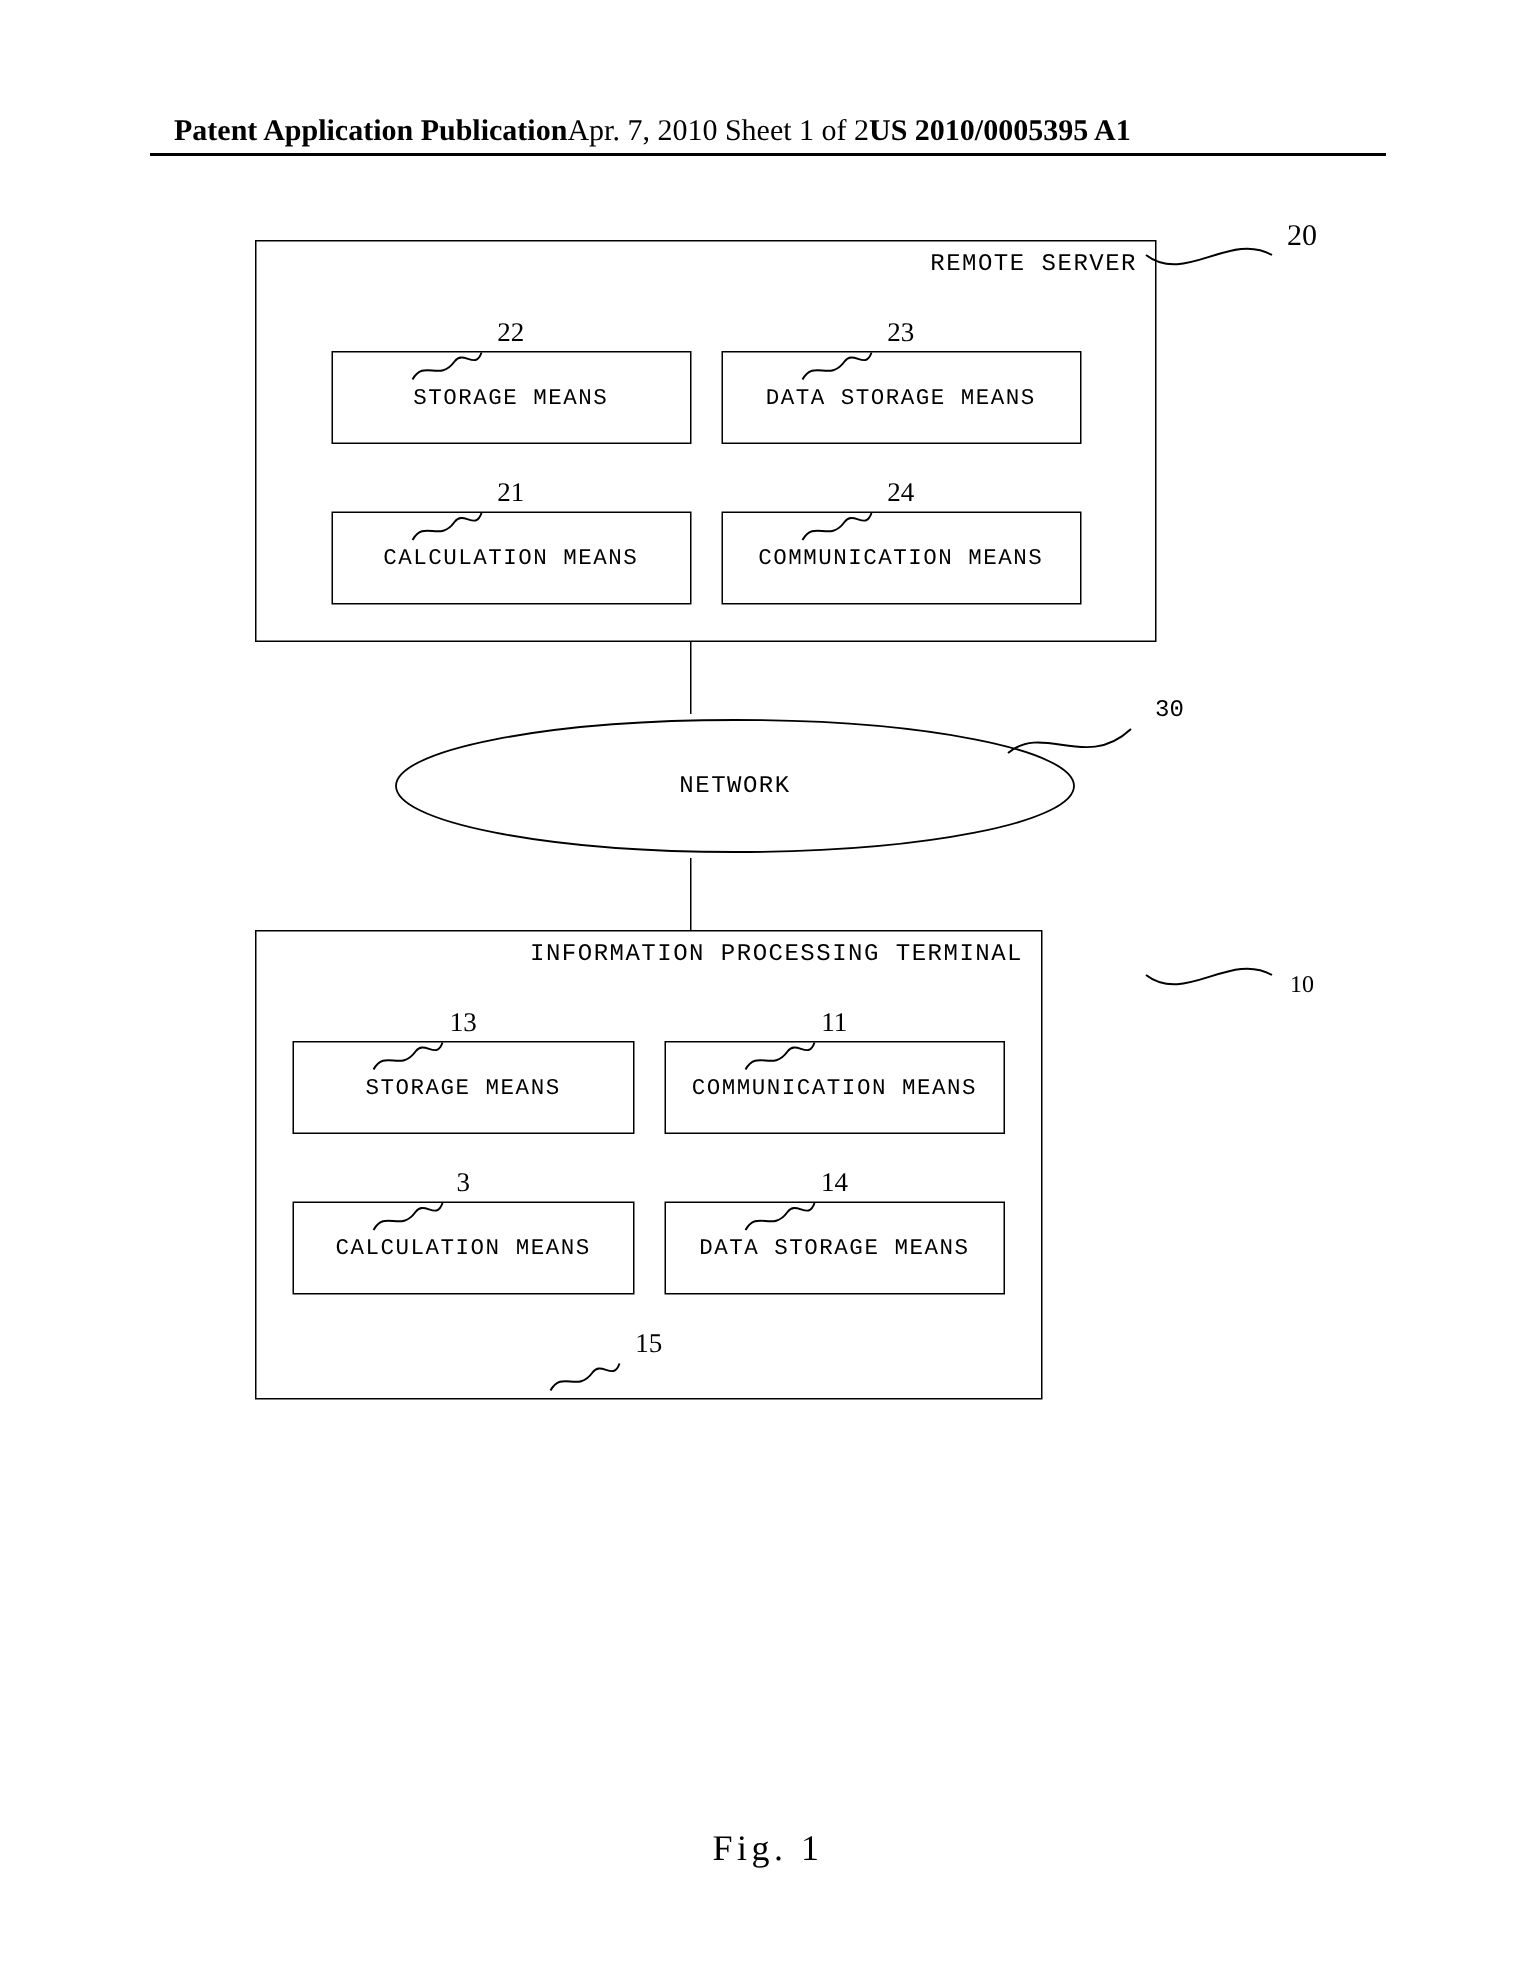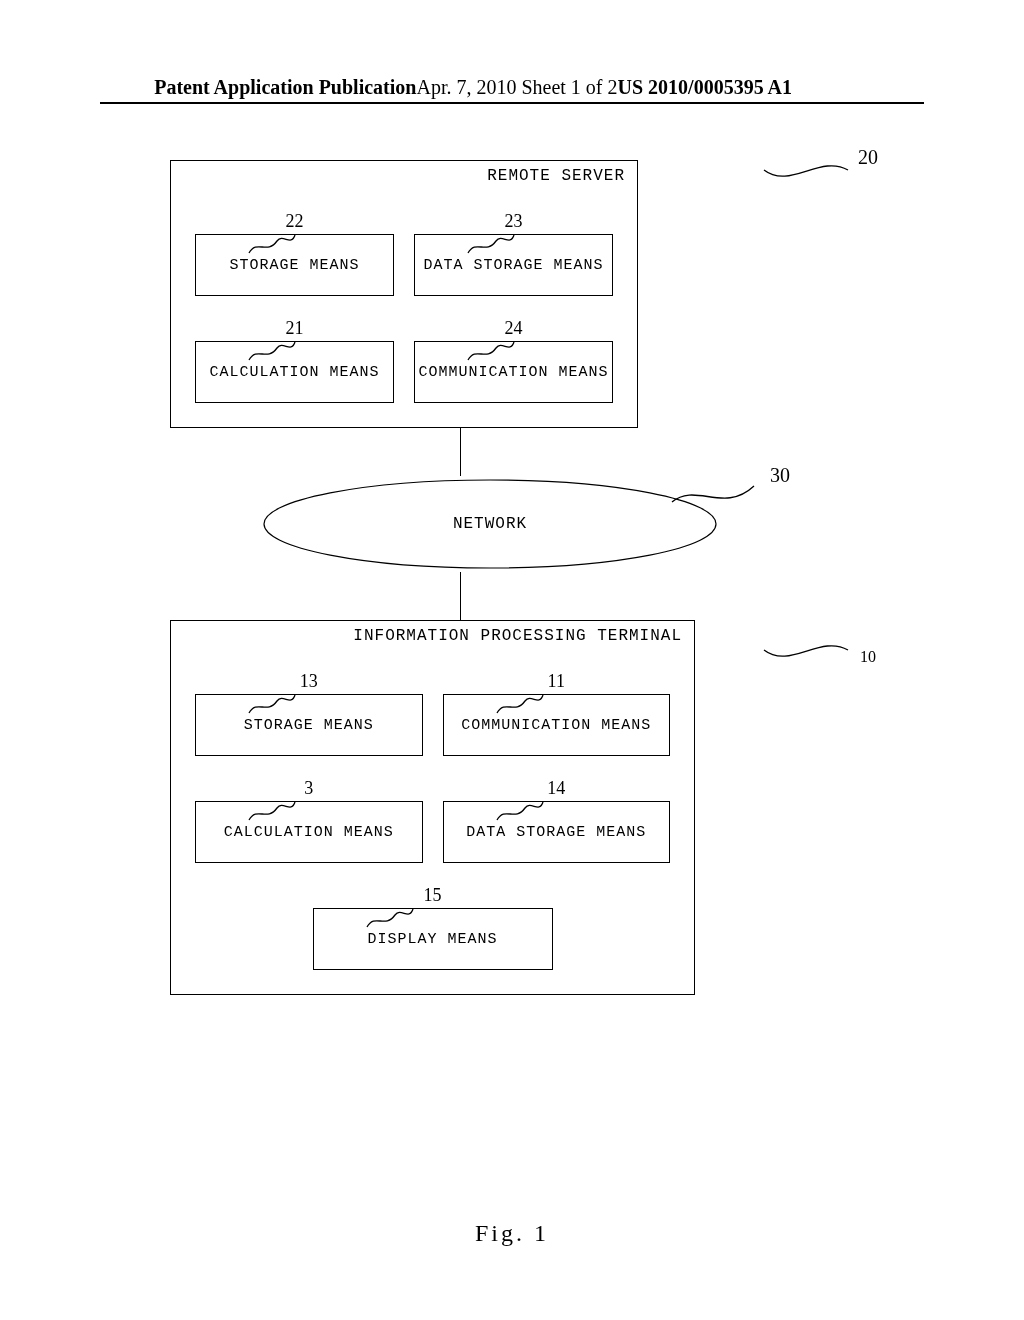--- a/index.html
+++ b/index.html
@@ -10,22 +10,22 @@
     font-family: "Courier New", monospace;
     position: relative;
     color: #000;
   }
   .header {
     position: absolute;
     top: 76px;
     left: 0;
     width: 912px;
     display: flex;
-    justify-content: flex-end;
-    padding: 0 120px 0 52px;
+    justify-content: flex-start;
+    padding: 0 120px 0 116px;
     font-family: Georgia, 'Times New Roman', serif;
     font-size: 20px;
   }
   .header-left { font-weight: bold; }
   .header-center { font-weight: normal; }
   .header-right { font-weight: bold; }
   .header-line {
     position: absolute;
     top: 102px;
     left: 100px;
@@ -136,21 +136,21 @@
 <div class="header">
   <div class="header-left">Patent Application Publication</div>
   <div class="header-center">Apr. 7, 2010  Sheet 1 of 2</div>
   <div class="header-right">US 2010/0005395 A1</div>
 </div>
 <div class="header-line"></div>
 
 <div class="diagram">
 
   <div style="position:relative;">
-    <div class="big-box" style="width:468px;margin-left:10px;">
+    <div class="big-box" style="width:601px;margin-left:10px;">
       <div class="big-box-title">REMOTE SERVER</div>
 
       <div class="row">
         <div class="cell">
           <div class="cell-num">22</div>
           <svg class="squiggle" width="50" height="24">
               <path d="M2 20 C 10 6, 20 22, 30 8 C 36 0, 44 14, 48 2" stroke="#000" fill="none" stroke-width="1.3"></path>
             </svg>
           <div class="small-box">STORAGE MEANS</div>
         </div>
@@ -197,21 +197,21 @@
         <ellipse cx="230" cy="48" rx="226" ry="44" stroke="#000" fill="none" stroke-width="1.2"></ellipse>
       </svg>
       <div class="network-label">NETWORK</div>
     </div>
 
     <div class="leader" style="left:440px;top:4px;">
       <svg width="100" height="30">
           <path d="M2 22 C 26 2, 54 34, 84 6" stroke="#000" fill="none" stroke-width="1.3"></path>
         </svg>
     </div>
-    <div style="position:absolute;left:540px;top:-12px;font-family:Liberation Serif, serif;font-size:20px;">30</div>
+    <div style="position:absolute;left:540px;top:-12px;font-family:Liberation Mono, monospace;font-size:16px;">30</div>
   </div>
 
   <div class="connector-v" style="margin-left:300px;"></div>
 
   <div style="position:relative;">
     <div class="big-box" style="width:525px;margin-left:10px;">
       <div class="big-box-title">INFORMATION PROCESSING TERMINAL</div>
 
       <div class="row">
         <div class="cell">
@@ -246,21 +246,20 @@
           <div class="small-box">DATA STORAGE MEANS</div>
         </div>
       </div>
 
       <div class="row">
         <div class="cell">
           <div class="cell-num">15</div>
           <svg class="squiggle" width="50" height="24">
               <path d="M2 20 C 10 6, 20 22, 30 8 C 36 0, 44 14, 48 2" stroke="#000" fill="none" stroke-width="1.3"></path>
             </svg>
-          <div class="small-box">DISPLAY MEANS</div>
         </div>
       </div>
     </div>
 
     <div class="leader" style="left:600px;top:16px;">
       <svg width="110" height="34">
           <path d="M4 14 C 30 34, 60 -2, 88 14" stroke="#000" fill="none" stroke-width="1.3"></path>
         </svg>
     </div>
     <div style="position:absolute;left:700px;top:28px;font-family:Georgia,serif;font-size:16px;">10</div>

